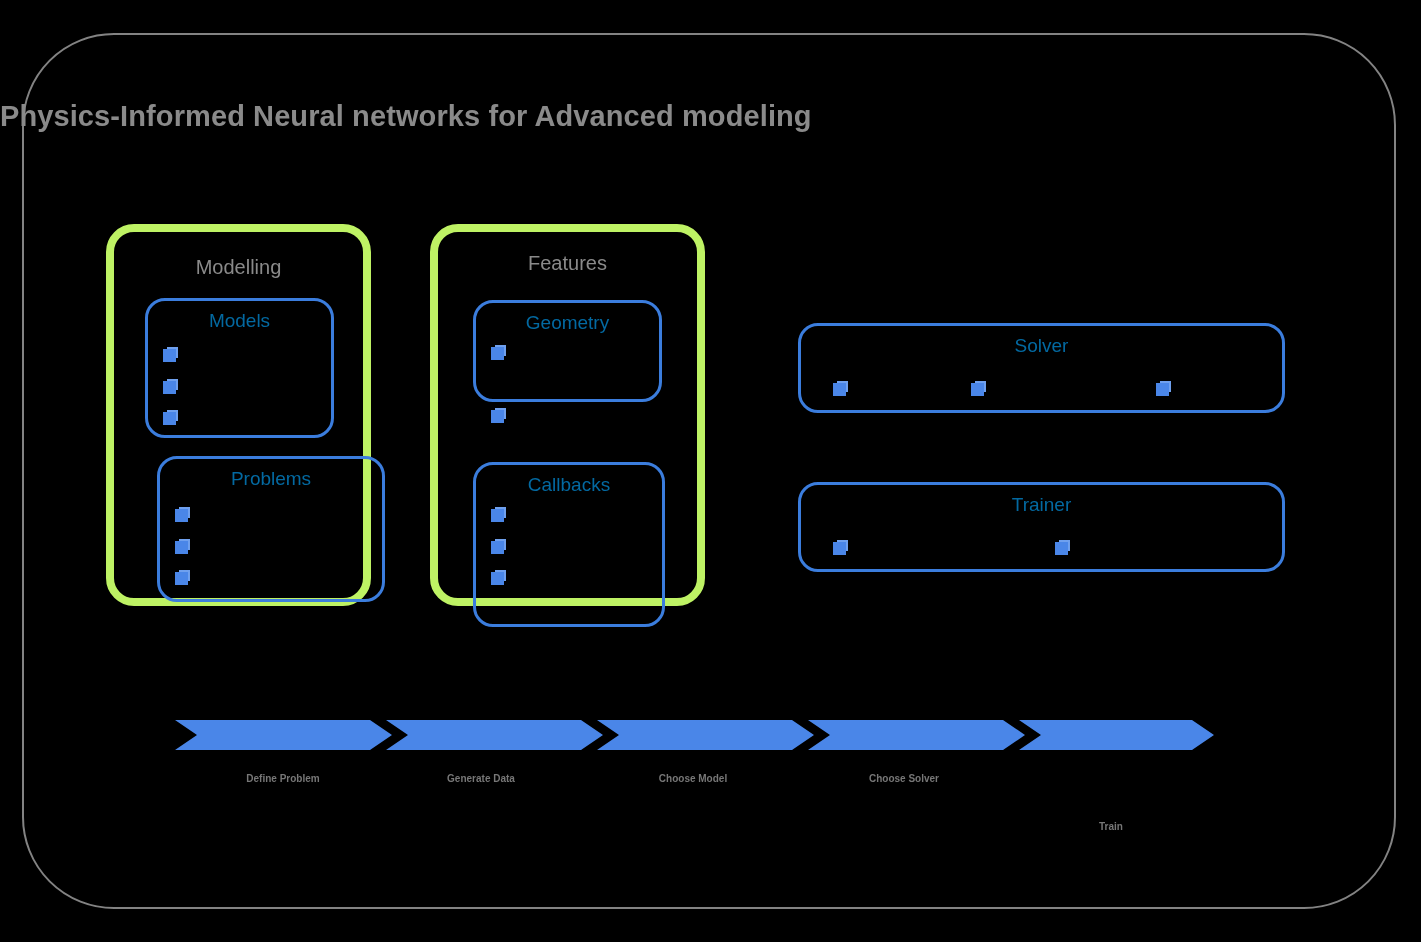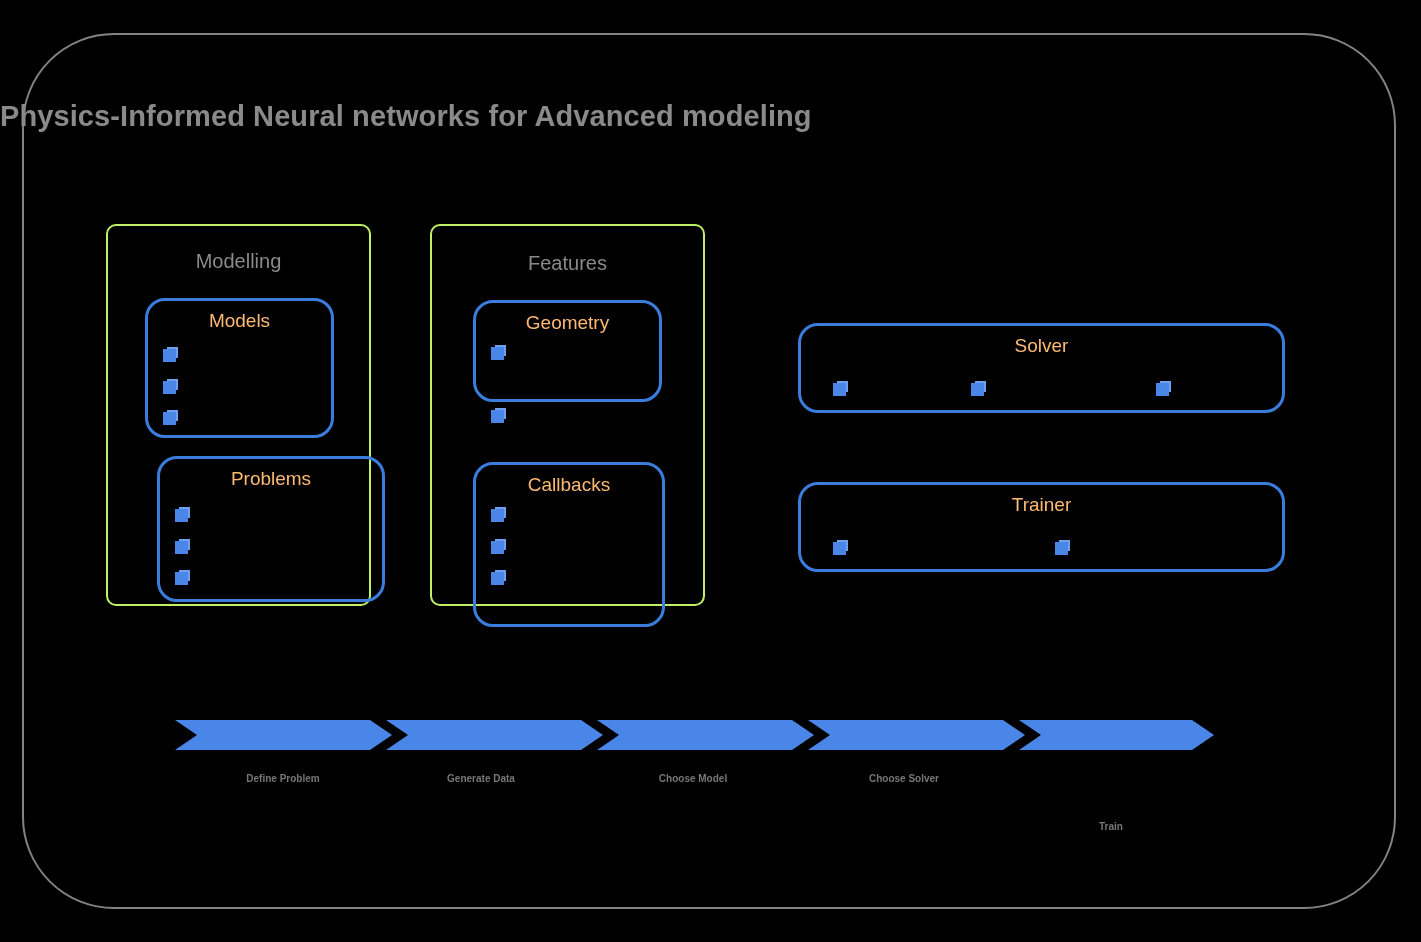--- a/index.html
+++ b/index.html
@@ -45,22 +45,22 @@
     color: #8a8a8a;
     font-size: 29px;
     font-weight: bold;
     letter-spacing: 0.1px;
     white-space: nowrap;
   }
 
   
   .group-panel {
     position: absolute;
-    border: 2px solid #bef264;
-    border-radius: 10px;
+    border: 8px solid #bef264;
+    border-radius: 28px;
     box-sizing: border-box;
   }
   .group-title {
     position: absolute;
     left: 0;
     width: 100%;
     text-align: center;
     color: #8a8a8a;
     font-size: 20px;
     font-weight: normal;
@@ -77,21 +77,21 @@
     border: 3px solid #3b7ddd;
     border-radius: 20px;
     box-sizing: border-box;
   }
   .sub-title {
     position: absolute;
     left: 0;
     width: 100%;
     top: 9px;
     text-align: center;
-    color: #fdba74;
+    color: #0369a1;
     font-size: 19px;
     white-space: nowrap;
   }
 
   #panel-models    { left: 145px; top: 298px; width: 189px; height: 140px; }
   #panel-problems  { left: 157px; top: 456px; width: 228px; height: 146px; }
   #panel-geometry  { left: 473px; top: 300px; width: 189px; height: 102px; }
   #panel-callbacks { left: 473px; top: 462px; width: 192px; height: 165px; }
   #panel-solver    { left: 798px; top: 323px; width: 487px; height: 90px; }
   #panel-trainer   { left: 798px; top: 482px; width: 487px; height: 90px; }
@@ -154,21 +154,21 @@
   </div>
 
   <div class="sub-panel" id="panel-problems">
     <div class="sub-title">Problems</div>
     <div class="cube" style="left:15px; top:50px;"></div>
     <div class="cube" style="left:15px; top:82px;"></div>
     <div class="cube" style="left:15px; top:113px;"></div>
   </div>
 
   <div class="group-panel" id="group-features">
-    <div class="group-title" style="top:26px;text-align:center;">Features</div>
+    <div class="group-title" style="top:20px;text-align:center;">Features</div>
   </div>
 
   <div class="sub-panel" id="panel-geometry">
     <div class="sub-title">Geometry</div>
     <div class="cube" style="left:15px; top:44px;"></div>
     <div class="cube" style="left:15px; top:107px;"></div>
   </div>
 
   <div class="sub-panel" id="panel-callbacks">
     <div class="sub-title">Callbacks</div>

